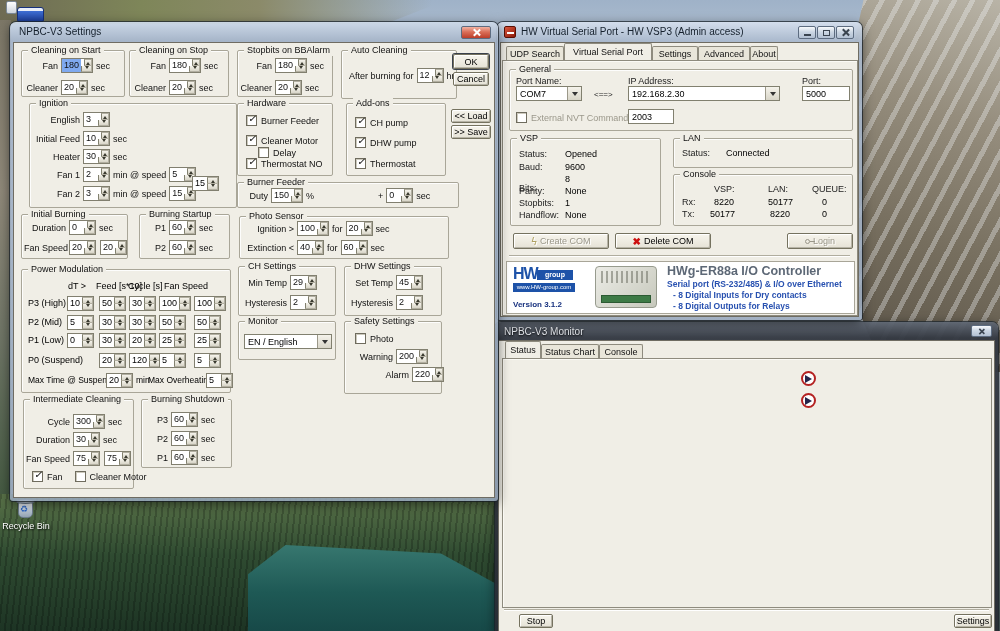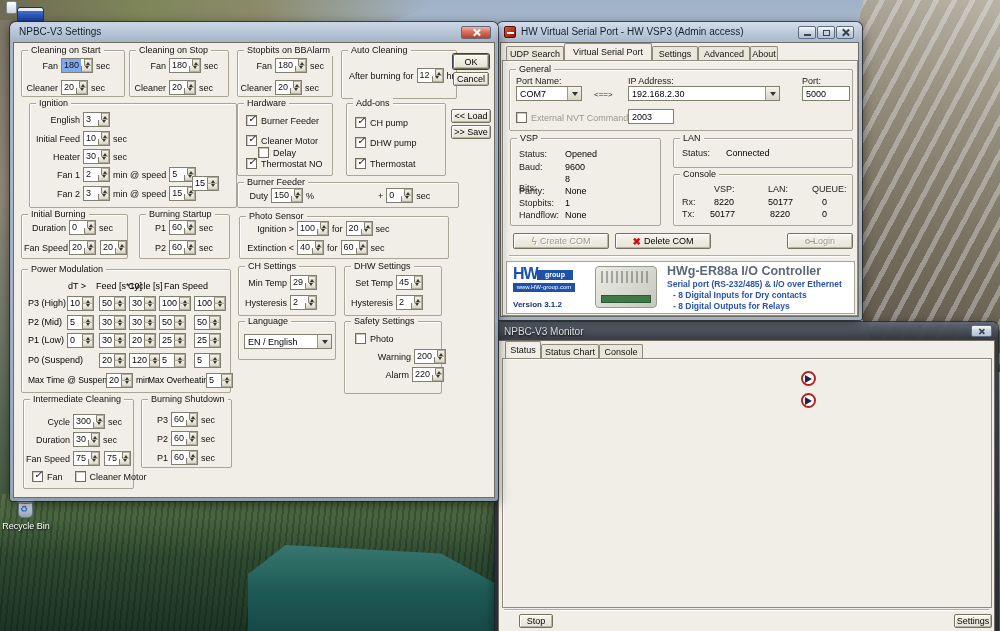--- a/index.html
+++ b/index.html
@@ -925,35 +925,35 @@
             <b class="v">2</b>
             <b class="sb">
               <i class="u"></i>
               <i class="d"></i>
             </b>
           </span>
         </div>
     </div>
 
     <div class="grp" style="left:224px;top:278px;width:98px;height:39px">
-      <span class="leg">Language</span>
+      <span class="leg">Monitor</span>
       <div class="combo" style="left:5px;top:12px;width:88px">
         <span class="cv">EN / English</span>
           <span class="da"></span>
       </div>
     </div>
 
     <div class="grp" style="left:330px;top:278px;width:98px;height:73px">
       <span class="leg">Safety Settings</span>
       <div class="fr" style="left:10px;top:9px">
           <i class="cb"></i>
           <span>Photo</span>
         </div>
       <div class="fr" style="left:2px;top:27px">
-          <span class="l" style="width:64px">Warning</span>
+          <span class="l" style="width:46px">Warning</span>
           <span class="spin">
             <b class="v">200</b>
             <b class="sb">
               <i class="u"></i>
               <i class="d"></i>
             </b>
           </span>
         </div>
       <div class="fr" style="left:18px;top:45px">
           <span class="l" style="width:46px">Alarm</span>

